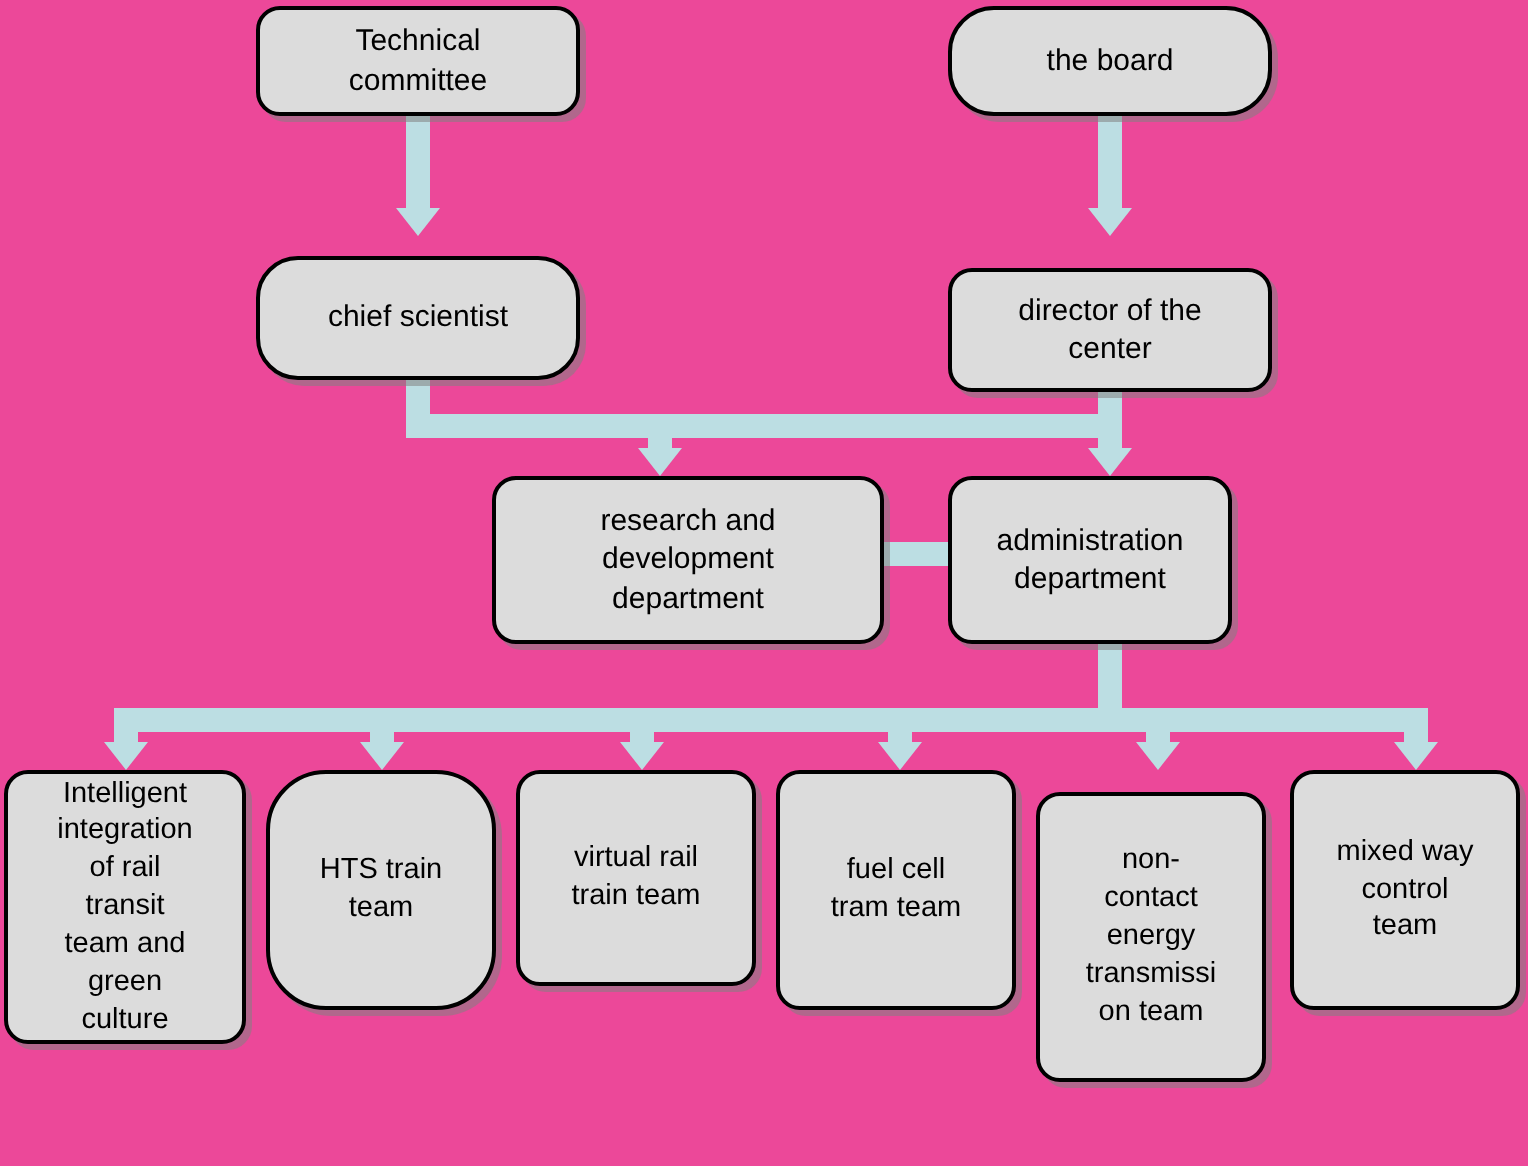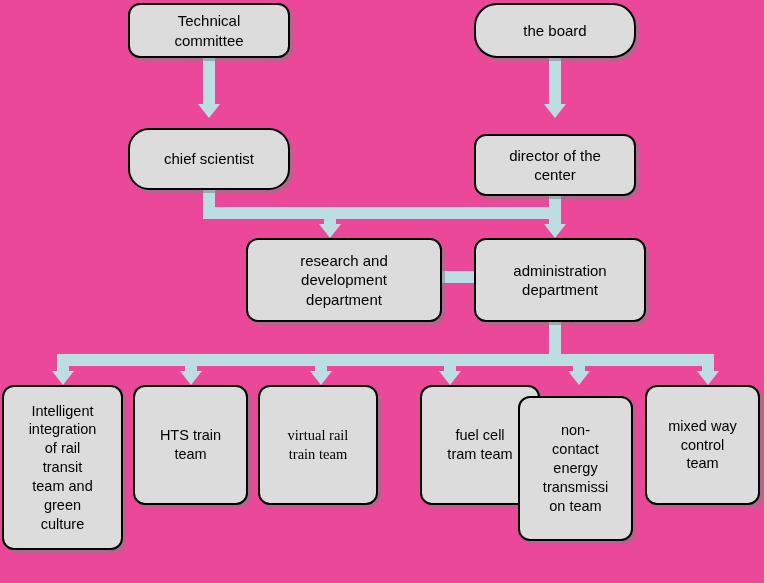--- a/index.html
+++ b/index.html
@@ -113,38 +113,38 @@
 
   <div class="node" style="left:128px; top:128px; width:162px; height:62px;border-radius:21px;">chief scientist</div>
 
   <div class="node" style="left:474px; top:118px; width:162px; height:62px;margin-top:16px;">director of the
 center</div>
 
   <div class="node" style="left:246px; top:238px; width:196px; height:84px;">research and
 development
 department</div>
 
-  <div class="node" style="left:474px; top:238px; width:172px; height:84px;">administration
+  <div class="node" style="left:474px; top:238px; width:142px; height:84px;">administration
 department</div>
 
-  <div class="node small" style="left:2px; top:385px; width:121px; height:165px;">Intelligent
+  <div class="node small" style="left:2px; top:385px; width:121px; height:137px;">Intelligent
 integration
 of rail
 transit
 team and
 green
 culture</div>
 
-  <div class="node small" style="left:133px; top:385px; width:115px; height:120px;">HTS train
+  <div class="node small" style="left:133px; top:385px; width:115px; height:120px;border-radius:30px;">HTS train
 team</div>
 
-  <div class="node small" style="left:258px; top:385px; width:120px; height:120px;font-family:Liberation Serif, serif;">virtual rail
+  <div class="node small" style="left:258px; top:385px; width:120px; height:108px;">virtual rail
 train team</div>
 
-  <div class="node small" style="left:388px; top:385px; width:120px; height:120px;margin-left:32px;">fuel cell
+  <div class="node small" style="left:388px; top:385px; width:120px; height:120px;">fuel cell
 tram team</div>
 
   <div class="node small" style="left:518px; top:396px; width:115px; height:145px;">non-
 contact
 energy
 transmissi
 on team</div>
 
   <div class="node small" style="left:645px; top:385px; width:115px; height:120px;text-align:center;">mixed way
 control

